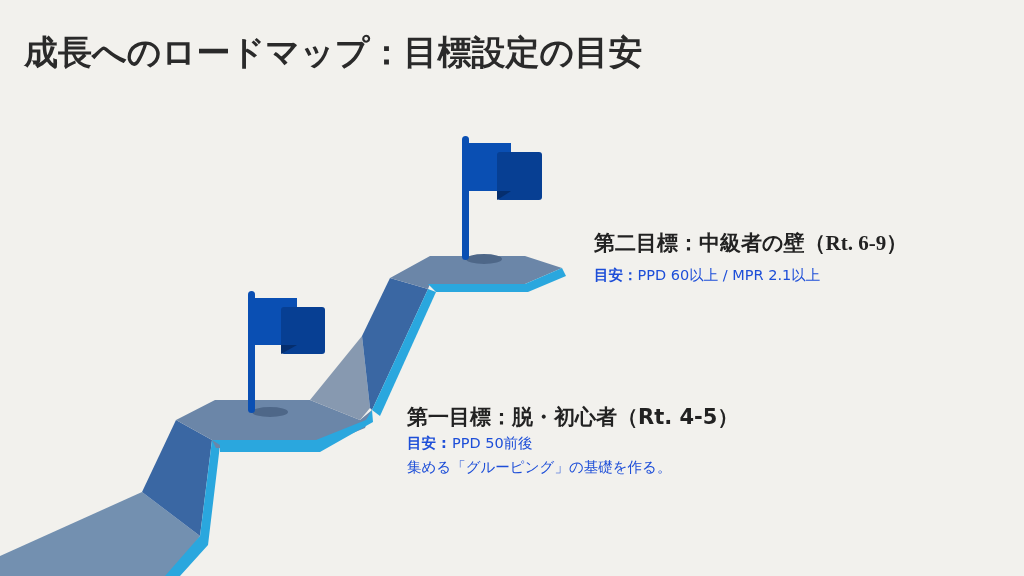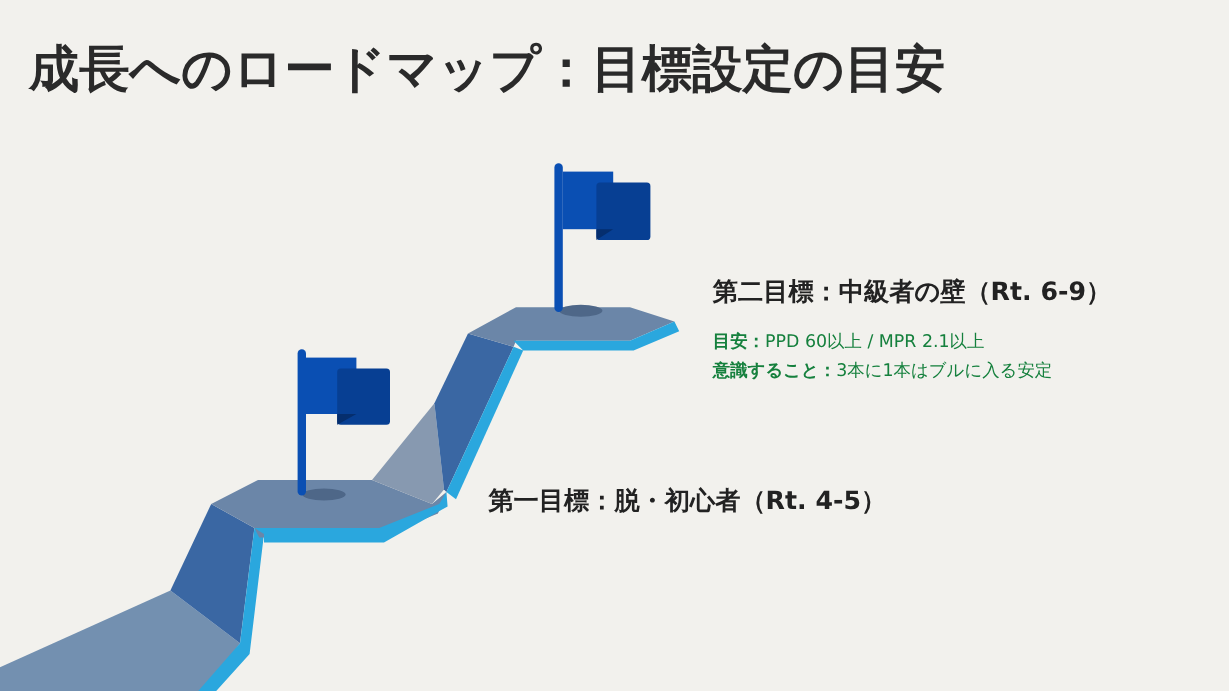--- a/index.html
+++ b/index.html
@@ -5,30 +5,30 @@
   html, body { margin:0; padding:0; }
   body {
     width:1024px; height:576px; overflow:hidden;
     background:#f2f1ed;
     font-family:"DejaVu Sans", "Liberation Sans", sans-serif;
     color:#262626;
     position:relative;
   }
   .title {
     position:absolute; left:24px; top:30px;
-    font-size:42px; font-weight:bold; letter-spacing:0px;
+    font-size:34px; font-weight:bold; letter-spacing:0px;
     color:#2a2a2a; white-space:nowrap;
   }
   .art { position:absolute; left:0; top:0; }
   .goal { position:absolute; white-space:nowrap; }
   .goal .heading { font-weight:bold; font-size:21px; color:#222; }
-  .goal .line { font-size:14.5px; line-height:24px; color:#15803d; }
+  .goal .line { font-size:14.5px; line-height:24px; color:#1d4ed8; }
   .goal .label { font-weight:bold; }
   #goal2 { left:594px; top:229px; }
-  #goal2 .heading { margin-bottom:16px; }
+  #goal2 .heading { margin-bottom:6px;font-family:Liberation Serif, serif; }
   #goal1 { left:407px; top:403px; }
   #goal1 .heading { }
 </style>
 </head>
 <body>
 
 <div class="title">成長へのロードマップ：目標設定の目安</div>
 
 <svg class="art" width="1024" height="576" viewBox="0 0 1024 576">
 
@@ -67,20 +67,21 @@
     <rect x="497" y="152" width="45" height="48" rx="3" fill="#073f93"></rect>
     <polygon points="497,191 511,191 497,200" fill="#052e6e"></polygon>
   </g>
 </svg>
 
 <div class="goal" id="goal2">
   <div class="heading">第二目標：中級者の壁（Rt. 6-9）</div>
   <div class="line">
     <span class="label">目安：</span><span>PPD 60以上 / MPR 2.1以上</span>
   </div>
-  <div class="line">
-    <span class="label">意識すること：</span><span>3本に1本はブルに入る安定</span>
-  </div>
 </div>
 
 <div class="goal" id="goal1">
   <div class="heading">第一目標：脱・初心者（Rt. 4-5）</div>
+  <div class="line">
+    <span class="label">目安 : </span><span>PPD 50前後</span>
+  </div>
+  <div class="line">集める「グルーピング」の基礎を作る。</div>
 </div>
 
 </body></html>

